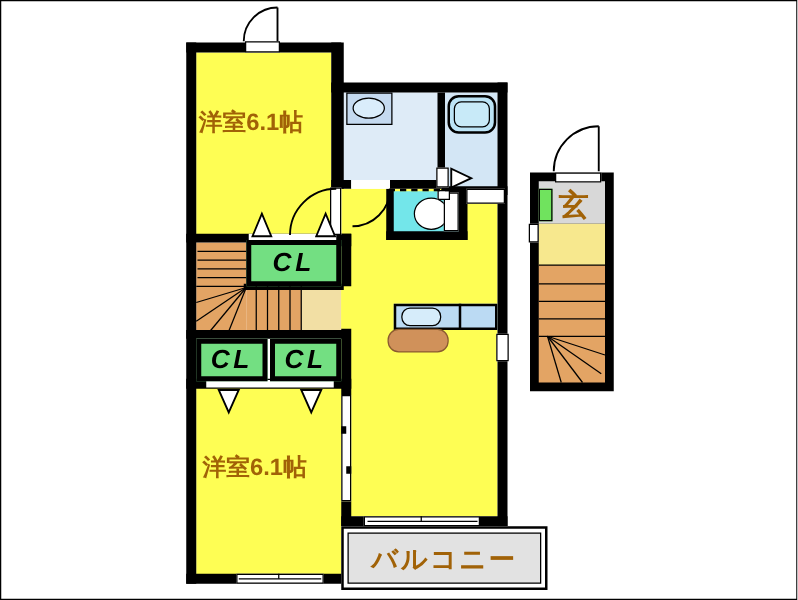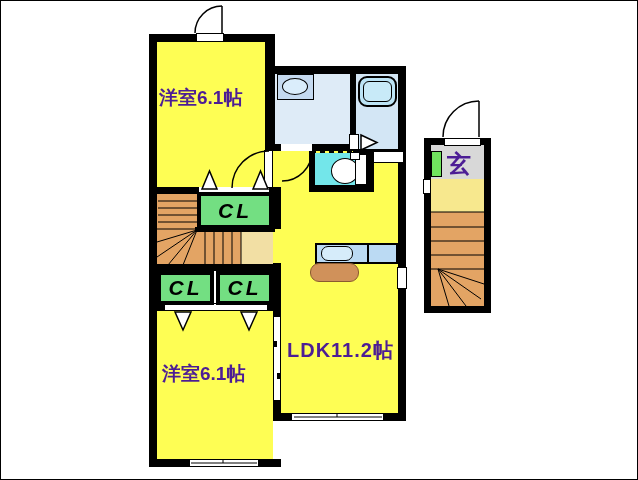--- a/index.html
+++ b/index.html
@@ -5,21 +5,21 @@
   html,body{margin:0;padding:0;background:#fff;}
   #canvas{
     position:relative;width:638px;height:480px;background:#ffffff;
     box-sizing:border-box;border:1px solid #000;overflow:hidden;
     font-family:"Liberation Sans","DejaVu Sans",sans-serif;
   }
   .abs{position:absolute;box-sizing:border-box;}
   .yellow{background:#FEFE54;}
   .wall{background:#000;}
   .opening{background:#fff;border:1px solid #000;}
-  .label{color:#4c1d95;font-weight:bold;white-space:nowrap;}
+  .label{color:#a16207;font-weight:bold;white-space:nowrap;}
   .clbox{background:#73DF82;border:4px solid #000;display:flex;align-items:center;justify-content:center;}
   .cl-label{font-weight:bold;font-size:21px;letter-spacing:3px;font-style:italic;}
   .stair{background:#E3A464;}
   .landing{background:#F2DFA4;}
   svg.linework{position:absolute;left:0;top:0;pointer-events:none;}
 </style>
 </head>
 <body>
 
 <div id="canvas">
@@ -96,34 +96,38 @@
 
   <div class="abs" style="left:330px;top:157px;width:28px;height:26px;background:#fff;border:1px solid #000;border-radius:50%;"></div>
   <div class="abs" style="left:354px;top:153px;width:12px;height:31px;background:#fff;border:1px solid #000;"></div>
   <div class="abs" style="left:349px;top:151px;width:10px;height:8px;background:#fff;border:1px solid #000;"></div>
 
   <div class="abs" style="left:314px;top:242px;width:83px;height:21px;background:#BBDAF3;border:2px solid #000;"></div>
   <div class="abs" style="left:366px;top:242px;width:2px;height:21px;background:#000;"></div>
   <div class="abs" style="left:320px;top:245px;width:32px;height:15px;background:#D6ECFA;border:1px solid #000;border-radius:7px;"></div>
   <div class="abs" style="left:309px;top:262px;width:49px;height:19px;background:#D0915A;border:1px solid #8a5a30;border-radius:9px;"></div>
 
+  <div class="abs" style="left:272px;top:420px;width:165px;height:51px;background:#fff;border:2px solid #000;">
+    <div class="abs" style="left:3px;top:3px;right:3px;bottom:3px;background:#E2E2E2;border:1px solid #000;display:flex;align-items:center;justify-content:center;">
+      <span class="label" style="font-size:21px;letter-spacing:2px;">バルコニー</span>
+    </div>
+  </div>
 
   <div class="abs wall" style="left:423px;top:137px;width:67px;height:175px;"></div>
   <div class="abs" style="left:430px;top:144px;width:53px;height:34px;background:#D8D8D8;"></div>
   <div class="abs" style="left:430px;top:150px;width:11px;height:26px;background:#70E35E;border:1px solid #000;"></div>
   <div class="abs landing" style="left:430px;top:178px;width:53px;height:33px;background:#F7E88E;"></div>
   <div class="abs stair" style="left:430px;top:211px;width:53px;height:57px;"></div>
   <div class="abs stair" style="left:430px;top:268px;width:53px;height:37px;"></div>
   <div class="abs opening" style="left:443px;top:137px;width:37px;height:8px;"></div>
   <div class="abs opening" style="left:422px;top:178px;width:8px;height:15px;"></div>
   <div class="abs label" style="left:446px;top:147px;font-size:24px;">玄</div>
 
   <div class="abs label" style="left:158px;top:84px;font-size:19px;">洋室6.1帖</div>
   <div class="abs label" style="left:161px;top:360px;font-size:19px;">洋室6.1帖</div>
-  <div class="abs label" style="left:286px;top:336px;font-size:20px;letter-spacing:1px;">LDK11.2帖</div>
 
   <svg class="linework" width="638" height="480" viewBox="0 0 638 480">
 
     <g stroke="#000" stroke-width="1.5" fill="none">
       <path d="M 194 32 A 27 27 0 0 1 221 5"></path>
       <line x1="221" y1="5" x2="221" y2="32"></line>
     </g>
 
     <path d="M 231 187 A 37 37 0 0 1 268 150" stroke="#000" stroke-width="1.5" fill="none"></path>
 

